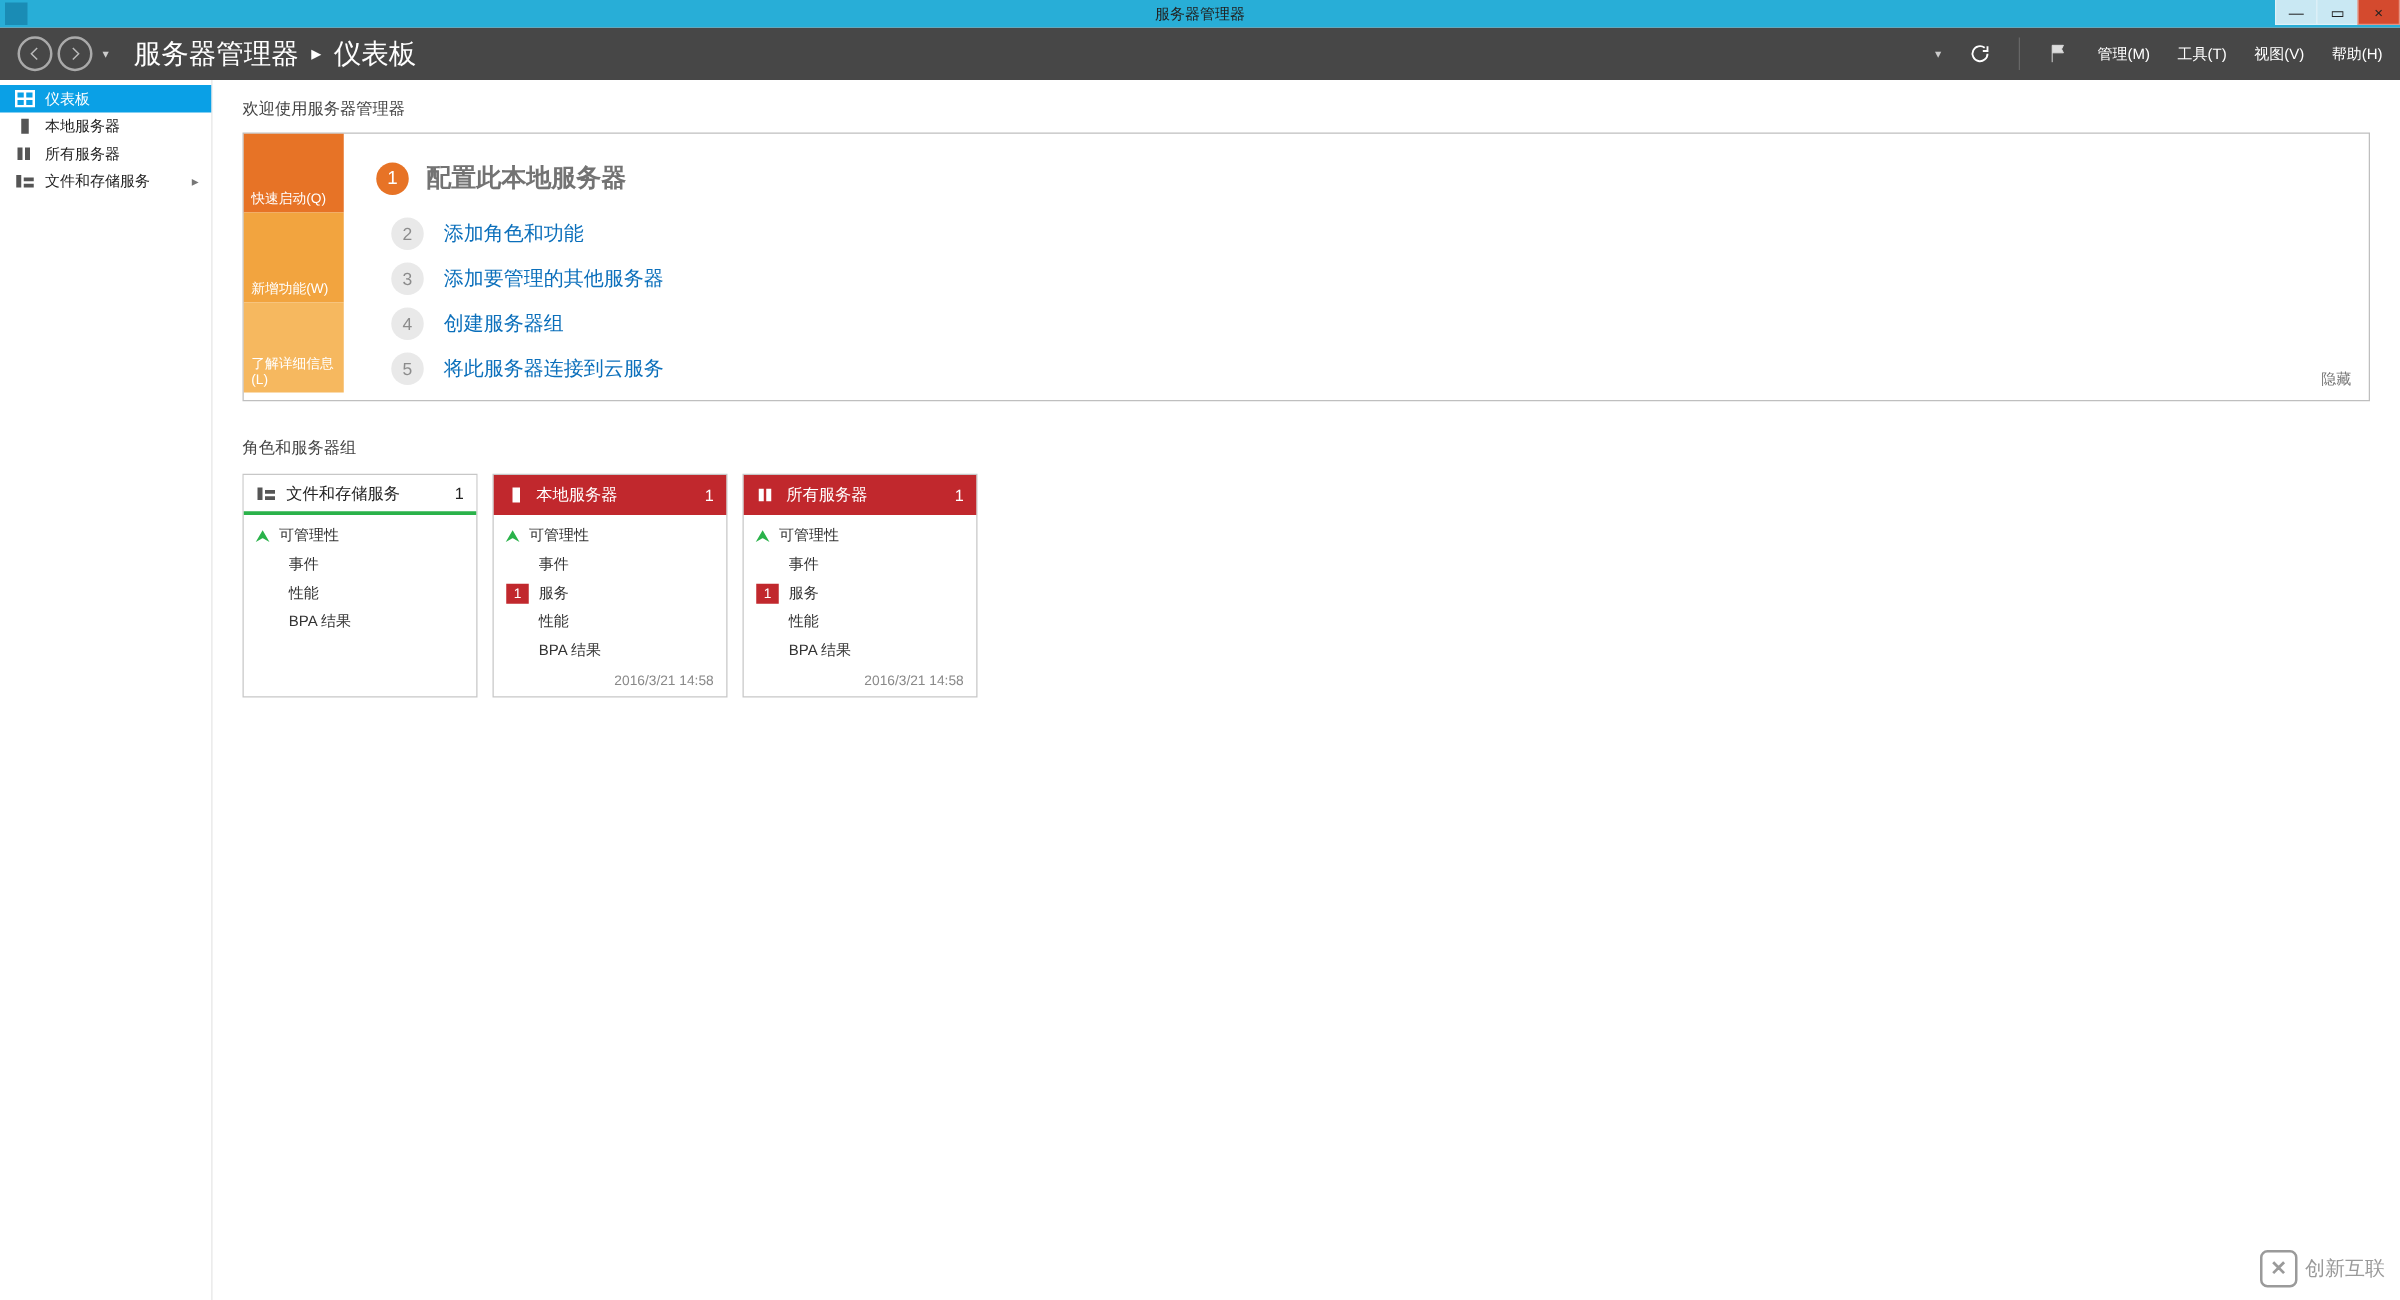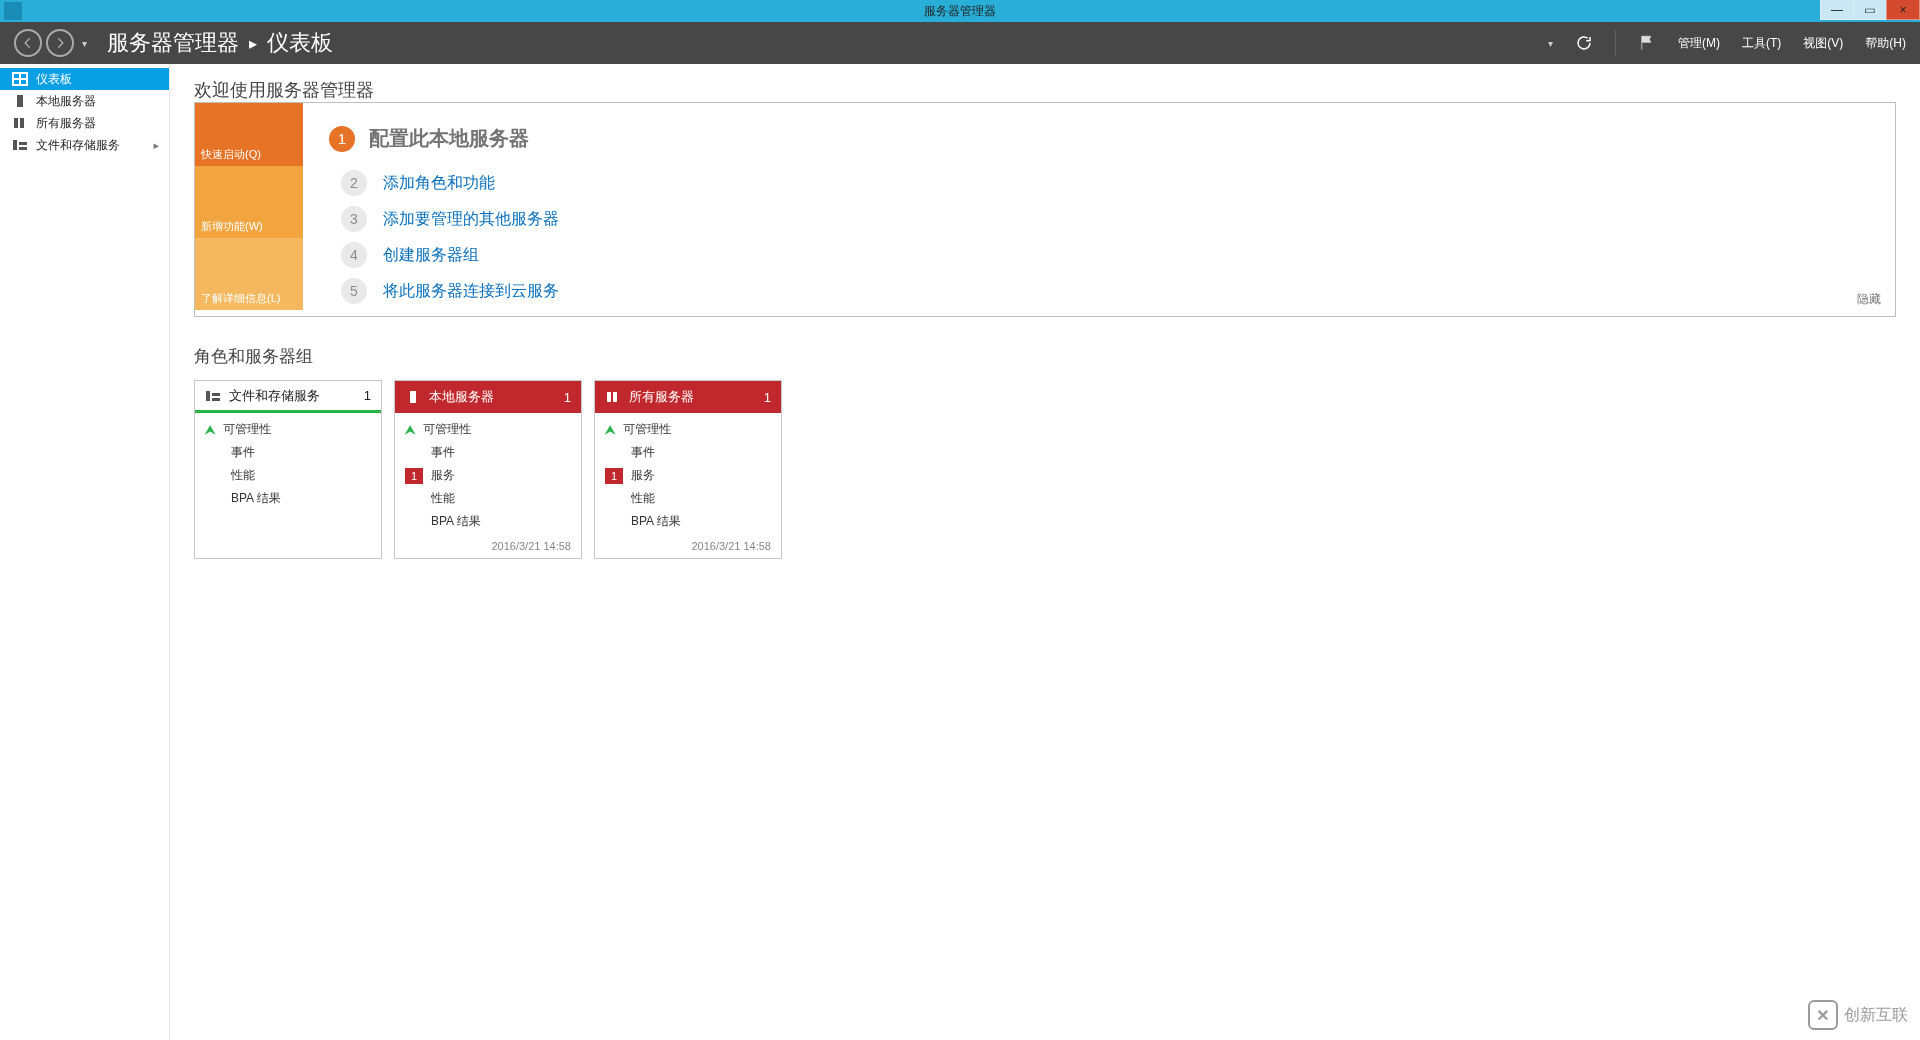--- a/index.html
+++ b/index.html
@@ -31,39 +31,39 @@
 
 
 .sidebar { width:170px; background:#fff; border-right:1px solid #e6e6e6; padding-top:4px; }
 .sb-item { height:22px; display:flex; align-items:center; padding:0 8px 0 12px; font-size:12px; color:#222; position:relative; }
 .sb-item.sel { background:#0aa0e6; color:#fff; }
 .sb-item .icon { width:16px; height:14px; margin-right:8px; display:inline-flex; align-items:center; justify-content:center; }
 .sb-item .chev { position:absolute; right:10px; font-size:11px; color:#777; }
 
 
 .main { flex:1; padding:14px 24px; overflow:auto; }
-.welcome-title { font-size:18px; color:#444; }
+.welcome-title { font-size:13px; color:#444; margin-bottom:10px; }
 
 .welcome-panel { border:1px solid #bfbfbf; background:#fff; display:flex; position:relative; min-height:215px; }
-.wp-tabs { width:108px; display:flex; flex-direction:column; }
+.wp-tabs { width:80px; display:flex; flex-direction:column; }
 .wp-tab { flex:none; padding:6px 4px 4px 6px; color:#fff; font-size:11px; display:flex; align-items:flex-end; }
 .wp-tab.quick  { background:#e77326; height:63px; }
 .wp-tab.whats  { background:#f2a43f; height:72px; }
 .wp-tab.learn  { background:#f6b85f; height:72px; }
 .wp-right { flex:1; padding:22px 18px 10px 26px; position:relative; }
 .step1 { display:flex; align-items:center; gap:14px; margin-bottom:18px; }
 .step1 .num { width:26px; height:26px; border-radius:50%; background:#e77326; color:#fff; display:flex; align-items:center; justify-content:center; font-size:15px; }
 .step1 .txt { font-size:20px; color:#737373;font-weight:bold; }
 .substeps { margin-left:12px; display:flex; flex-direction:column; gap:10px; }
 .sub { display:flex; align-items:center; gap:16px; font-size:16px; }
 .sub .num { width:26px; height:26px; border-radius:50%; background:#e9e9e9; color:#8c8c8c; display:flex; align-items:center; justify-content:center; font-size:14px; }
 .sub .txt { color:#0b6fbb; }
 .hide-link { position:absolute; right:14px; bottom:8px; font-size:12px; color:#777;margin-left:28px; }
 
-.section-title { margin-top:28px; font-size:17px; color:#444; }
+.section-title { margin-top:28px; font-size:13px; color:#444; }
 .section-sub { font-size:11px; color:#6a6a6a; margin-top:4px; }
 
 .tiles { display:flex; gap:12px; margin-top:12px; }
 .tile { width:188px; border:1px solid #c7c7c7; background:#fff; display:flex; flex-direction:column; }
 .tile-head { height:32px; display:flex; align-items:center; padding:0 10px; font-size:13px; position:relative; }
 .tile-head .count { position:absolute; right:10px; }
 .tile-head .hicon { width:16px; height:14px; margin-right:8px; display:inline-flex; align-items:center; justify-content:center; }
 .tile.good .tile-head { background:#fff; color:#222; border-bottom:3px solid #2ab24a; }
 .tile.bad  .tile-head { background:#c1282d; color:#fff; }
 .tile-body { padding:8px 10px 6px 10px; font-size:12px; color:#333; display:flex; flex-direction:column; gap:6px; flex:1; }

